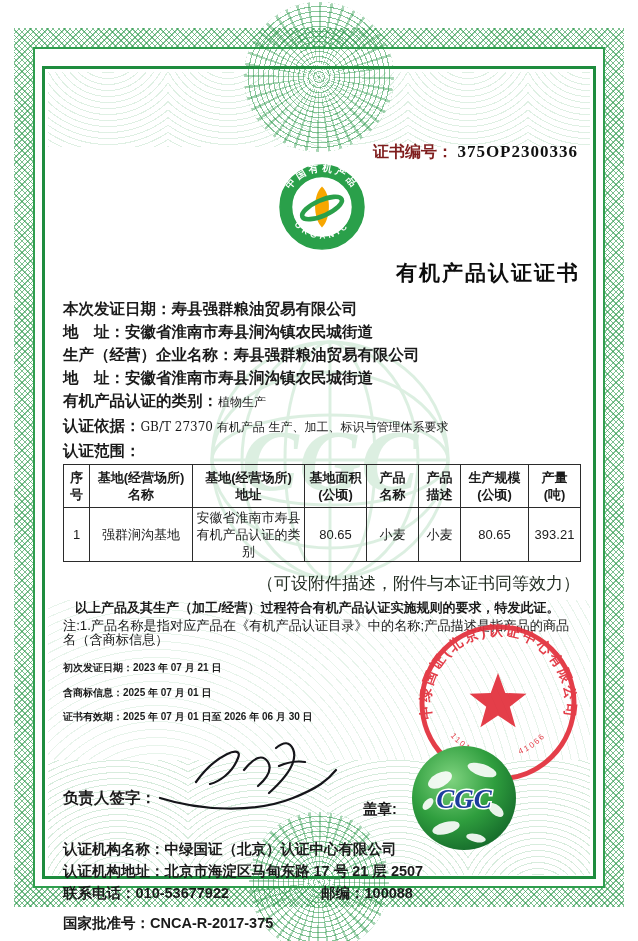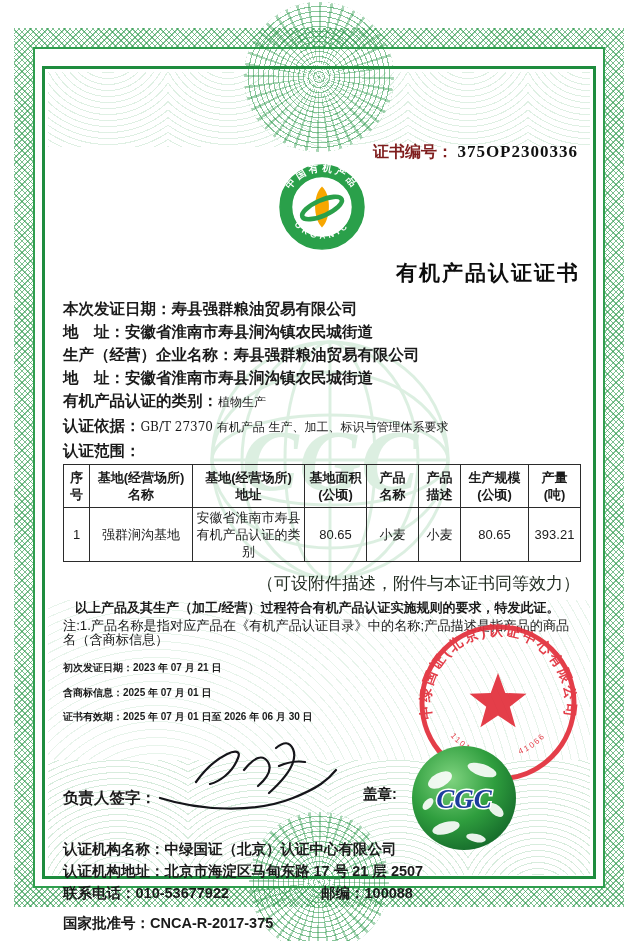--- a/index.html
+++ b/index.html
@@ -83,21 +83,21 @@
     text-align:right;font-size:17px;color:#1f2a1f;margin-top:10px;
     font-family:"DejaVu Serif", serif;
   }
   .statement{font-size:13px;font-weight:bold;margin-top:4px;margin-left:12px;}
   .cert-note{font-size:13.2px;margin-top:2px;line-height:14px;color:#161616;}
   .dates{margin-top:9px;}
   .date-line{font-size:10px;font-weight:bold;line-height:24.5px;}
   
   .sig-row{position:relative;height:92px;margin-top:6px;}
   .sig-label{position:absolute;left:0;top:52px;font-size:15.5px;font-weight:bold;}
-  .stamp-label{position:absolute;left:300px;top:49px;font-size:14.5px;font-weight:bold;}
+  .stamp-label{position:absolute;left:300px;top:64px;font-size:14.5px;font-weight:bold;}
   .signature{position:absolute;left:95px;top:0;}
   .org{margin-top:10px;}
   .org-line{font-size:14.5px;font-weight:bold;line-height:22px;}
   .org-line .inline-gap{display:inline-block;width:92px;}
   .approval{margin-top:8px;}
   
   .seal{position:absolute;left:413px;top:618px;z-index:2;opacity:.93;}
   .cgc-logo{position:absolute;left:406px;top:740px;z-index:3;}
 </style>
 </head>

